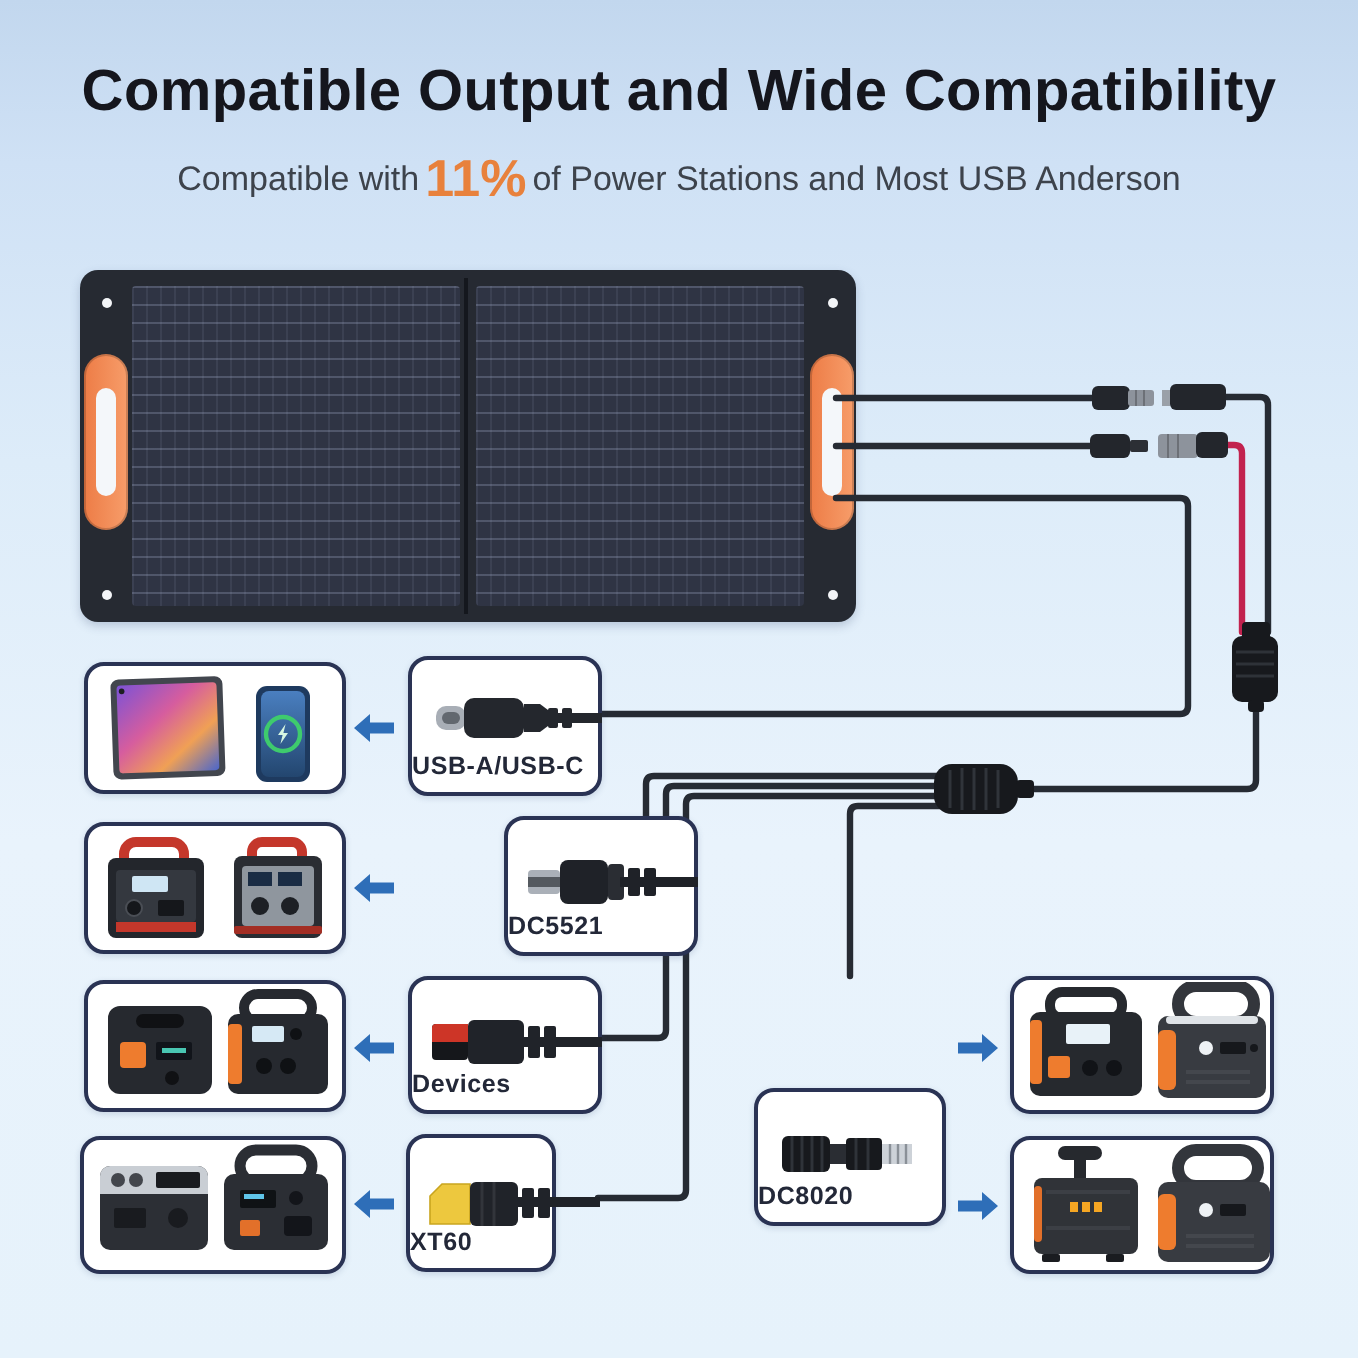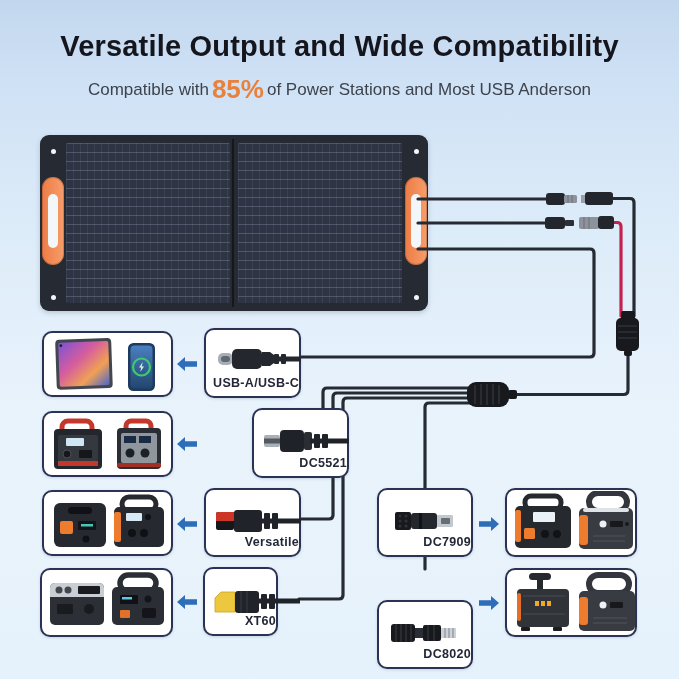--- a/index.html
+++ b/index.html
@@ -29,31 +29,31 @@
     background:linear-gradient(90deg,#ed7c46,#f79d6a);box-shadow:inset 0 0 0 1px rgba(0,0,0,.18);}
   .handle.hleft{left:2px;} .handle.hright{right:1px;}
   .handle::after{content:"";position:absolute;left:6px;top:17px;width:10px;height:54px;
     background:#f4f7fa;border-radius:5px;}
   
   .wires{position:absolute;left:0;top:0;z-index:2;pointer-events:none;}
   
   .box{position:absolute;background:#fff;border:2px solid #2a3354;border-radius:10px;
     box-sizing:border-box;z-index:3;box-shadow:0 1px 3px rgba(50,70,110,.18);}
   .box svg{position:absolute;left:2px;}
-  .clabel{position:absolute;left:0;bottom:6px;width:100%;text-align:right;
+  .clabel{position:absolute;left:0;bottom:6px;width:100%;text-align:left;
     font-size:12.5px;font-weight:700;color:#232838;letter-spacing:.3px;}
   .arrow{position:absolute;z-index:3;}
 </style>
 </head>
 <body>
 
 <div class="canvas">
 
-  <div class="title">Versatile Output and Wide Compatibility</div>
-  <div class="subtitle"><span>Compatible with</span><span class="hl">85%</span><span>of Power Stations and Most USB Anderson</span></div>
+  <div class="title">Compatible Output and Wide Compatibility</div>
+  <div class="subtitle"><span>Compatible with</span><span class="hl">11%</span><span>of Power Stations and Most USB Anderson</span></div>
 
   <div class="panel">
     <div class="cells cl"></div>
     <div class="cells cr"></div>
     <div class="fold"></div>
     <div class="screw" style="left:11px;top:14px;"></div>
     <div class="screw" style="left:11px;top:160px;"></div>
     <div class="screw" style="left:374px;top:14px;"></div>
     <div class="screw" style="left:374px;top:160px;"></div>
     <div class="handle hleft"></div>
@@ -218,21 +218,21 @@
   </div>
   <div class="box" style="left:204px;top:488px;width:97px;height:69px;">
     <svg width="93" height="38" viewBox="0 0 93 38" style="top:12px;">
       <rect x="8" y="10" width="18" height="18" rx="2" fill="#15171b"></rect>
       <path d="M8,19 v-7 a2,2 0 0 1 2,-2 h16 v9 z" fill="#cd3527"></path>
       <rect x="26" y="8" width="28" height="22" rx="3" fill="#202329"></rect>
       <rect x="56" y="11" width="6" height="16" rx="1" fill="#202329"></rect>
       <rect x="64" y="11" width="6" height="16" rx="1" fill="#202329"></rect>
       <rect x="54" y="16.5" width="39" height="5" fill="#202329"></rect>
     </svg>
-    <div class="clabel">Versatile</div>
+    <div class="clabel">Devices</div>
   </div>
   <svg class="arrow" style="left:177px;top:517px;" width="20" height="14">
     <polygon points="0,7 8,0 8,4.2 20,4.2 20,9.8 8,9.8 8,14" fill="#2e6eb8"></polygon>
   </svg>
 
   <div class="box" style="left:40px;top:568px;width:133px;height:69px;">
     <svg width="127" height="64" viewBox="0 0 127 64" style="top:1px;">
       <g>
         <rect x="6" y="12" width="54" height="42" rx="5" fill="#2c2f35"></rect>
         <path d="M6,26 v-9 a5,5 0 0 1 5,-5 h44 a5,5 0 0 1 5,5 v9 z" fill="#c9ced4"></path>
@@ -262,36 +262,20 @@
       <rect x="54" y="12" width="6" height="15" rx="1" fill="#202329"></rect>
       <rect x="62" y="12" width="6" height="15" rx="1" fill="#202329"></rect>
       <rect x="52" y="16.5" width="41" height="5" fill="#202329"></rect>
     </svg>
     <div class="clabel">XT60</div>
   </div>
   <svg class="arrow" style="left:177px;top:595px;" width="20" height="14">
     <polygon points="0,7 8,0 8,4.2 20,4.2 20,9.8 8,9.8 8,14" fill="#2e6eb8"></polygon>
   </svg>
 
-  <div class="box" style="left:377px;top:488px;width:96px;height:69px;">
-    <svg width="92" height="38" viewBox="0 0 92 38" style="top:12px;">
-      <rect x="14" y="10" width="16" height="18" rx="2" fill="#17191d"></rect>
-      <circle cx="19" cy="14" r="1.5" fill="#2f3339"></circle>
-        <circle cx="25" cy="14" r="1.5" fill="#2f3339"></circle>
-      <circle cx="19" cy="19" r="1.5" fill="#2f3339"></circle>
-        <circle cx="25" cy="19" r="1.5" fill="#2f3339"></circle>
-      <circle cx="19" cy="24" r="1.5" fill="#2f3339"></circle>
-        <circle cx="25" cy="24" r="1.5" fill="#2f3339"></circle>
-      <rect x="30" y="11" width="26" height="16" rx="3" fill="#24272d"></rect>
-      <rect x="38" y="11" width="3" height="16" fill="#101216"></rect>
-      <rect x="56" y="13" width="16" height="12" rx="1" fill="#c3c8cf"></rect>
-      <rect x="60" y="16" width="9" height="6" rx="1" fill="#676d74"></rect>
-    </svg>
-    <div class="clabel">DC7909</div>
-  </div>
   <div class="box" style="left:505px;top:488px;width:132px;height:69px;">
     <svg width="126" height="64" viewBox="0 0 126 64" style="top:1px;">
       <g>
         <rect x="16" y="5" width="36" height="13" rx="6" fill="none" stroke="#26292e" stroke-width="5"></rect>
         <rect x="6" y="15" width="56" height="42" rx="5" fill="#26292e"></rect>
         <rect x="6" y="19" width="6" height="32" rx="2" fill="#ee7c2e"></rect>
         <rect x="24" y="21" width="22" height="10" rx="1" fill="#e8f2f8"></rect>
         <rect x="15" y="37" width="11" height="11" rx="1.5" fill="#ee7c2e"></rect>
         <circle cx="36" cy="43" r="4" fill="#111317"></circle>
         <circle cx="48" cy="43" r="4" fill="#111317"></circle>
@@ -306,21 +290,21 @@
         <circle cx="118" cy="33" r="2" fill="#16181c"></circle>
         <rect x="84" y="44" width="32" height="2" fill="#44474d"></rect>
         <rect x="84" y="49" width="32" height="2" fill="#44474d"></rect>
       </g>
     </svg>
   </div>
   <svg class="arrow" style="left:479px;top:517px;" width="20" height="14">
     <polygon points="20,7 12,0 12,4.2 0,4.2 0,9.8 12,9.8 12,14" fill="#2e6eb8"></polygon>
   </svg>
 
-  <div class="box" style="left:377px;top:600px;width:96px;height:69px;">
+  <div class="box" style="left:377px;top:544px;width:96px;height:69px;">
     <svg width="92" height="38" viewBox="0 0 92 38" style="top:12px;">
       <rect x="10" y="10" width="24" height="18" rx="3" fill="#17191d"></rect>
       <line x1="15" y1="10" x2="15" y2="28" stroke="#2f3339" stroke-width="1.5"></line>
       <line x1="20" y1="10" x2="20" y2="28" stroke="#2f3339" stroke-width="1.5"></line>
       <line x1="25" y1="10" x2="25" y2="28" stroke="#2f3339" stroke-width="1.5"></line>
       <line x1="30" y1="10" x2="30" y2="28" stroke="#2f3339" stroke-width="1.5"></line>
       <rect x="34" y="14" width="8" height="10" fill="#2a2d33"></rect>
       <rect x="42" y="11" width="18" height="16" rx="2" fill="#17191d"></rect>
       <line x1="47" y1="11" x2="47" y2="27" stroke="#2f3339" stroke-width="1.5"></line>
       <line x1="53" y1="11" x2="53" y2="27" stroke="#2f3339" stroke-width="1.5"></line>

